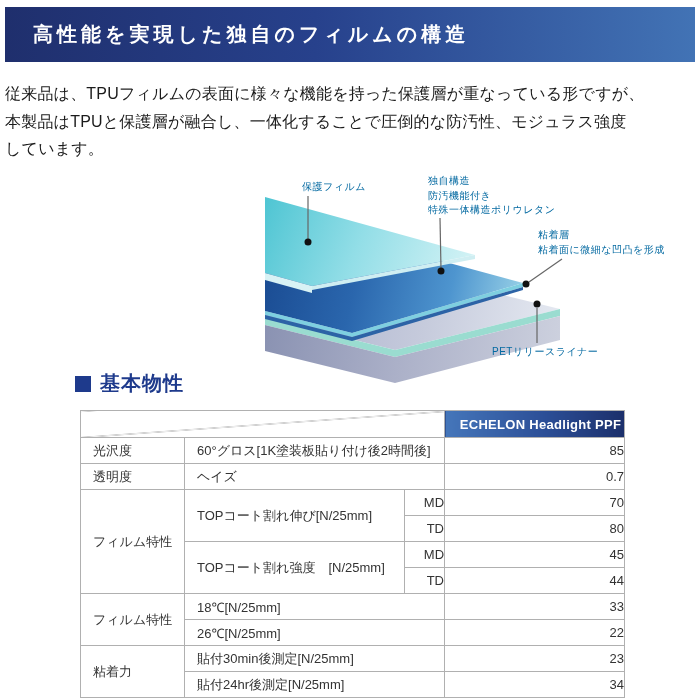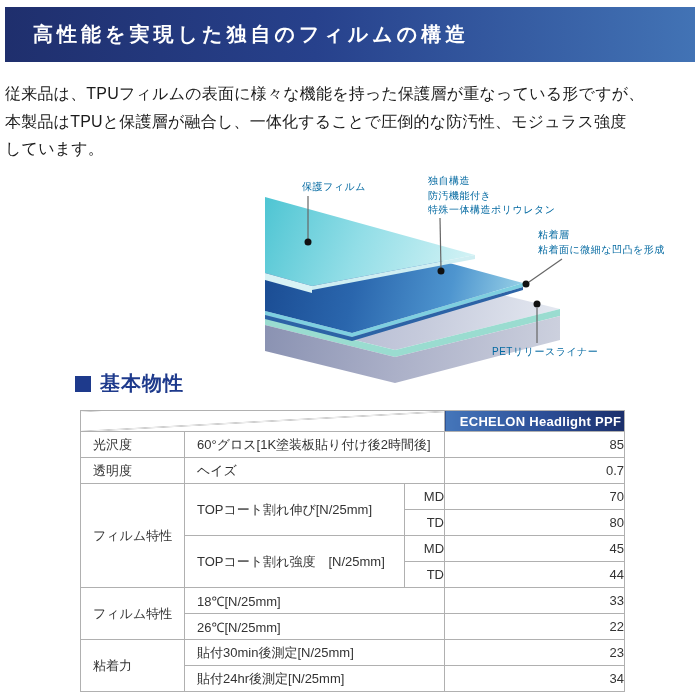--- a/index.html
+++ b/index.html
@@ -43,21 +43,21 @@
     position:absolute;left:80px;top:410px;width:544px;
     border-collapse:collapse;table-layout:fixed;
     font-size:13px;color:#333;
   }
   table.props td{
     border:1px solid #b0b0b0;padding:0 0 0 12px;vertical-align:middle;
     overflow:hidden;white-space:nowrap;
   }
   table.props td.c{text-align:right;padding:0;}
   table.props tr{height:26px;}
-  table.props tr.hrow{height:21px;}
+  table.props tr.hrow{height:27px;}
   td.corner{
     padding:0;
     background-image:linear-gradient(to bottom right,
       transparent calc(50% - 0.6px),#9a9a9a 50%,transparent calc(50% + 0.6px));
   }
   td.colhead{
     padding:0;text-align:center;color:#fff;font-weight:bold;font-size:13px;
     background:linear-gradient(90deg,#4576ba 0%,#2c4f97 55%,#1b2f6b 100%);
     letter-spacing:0.3px;
   }

